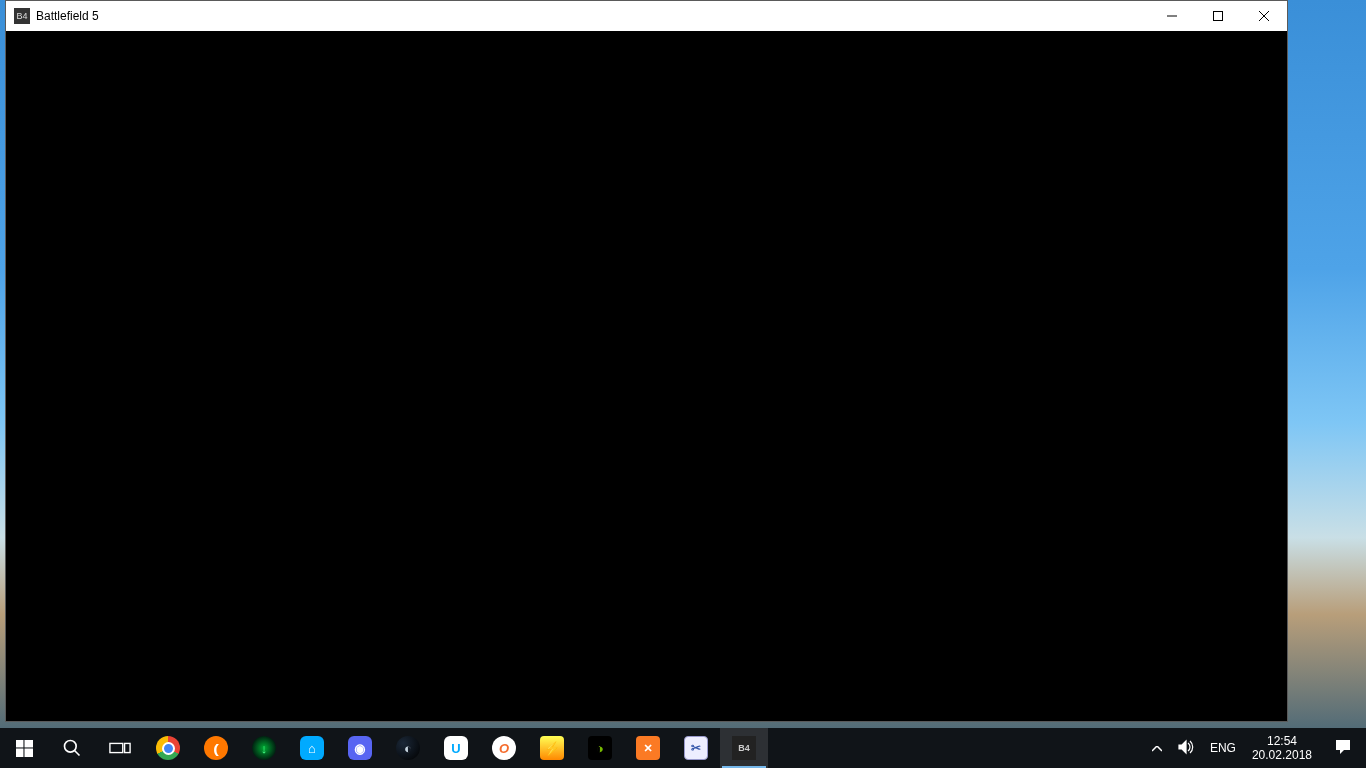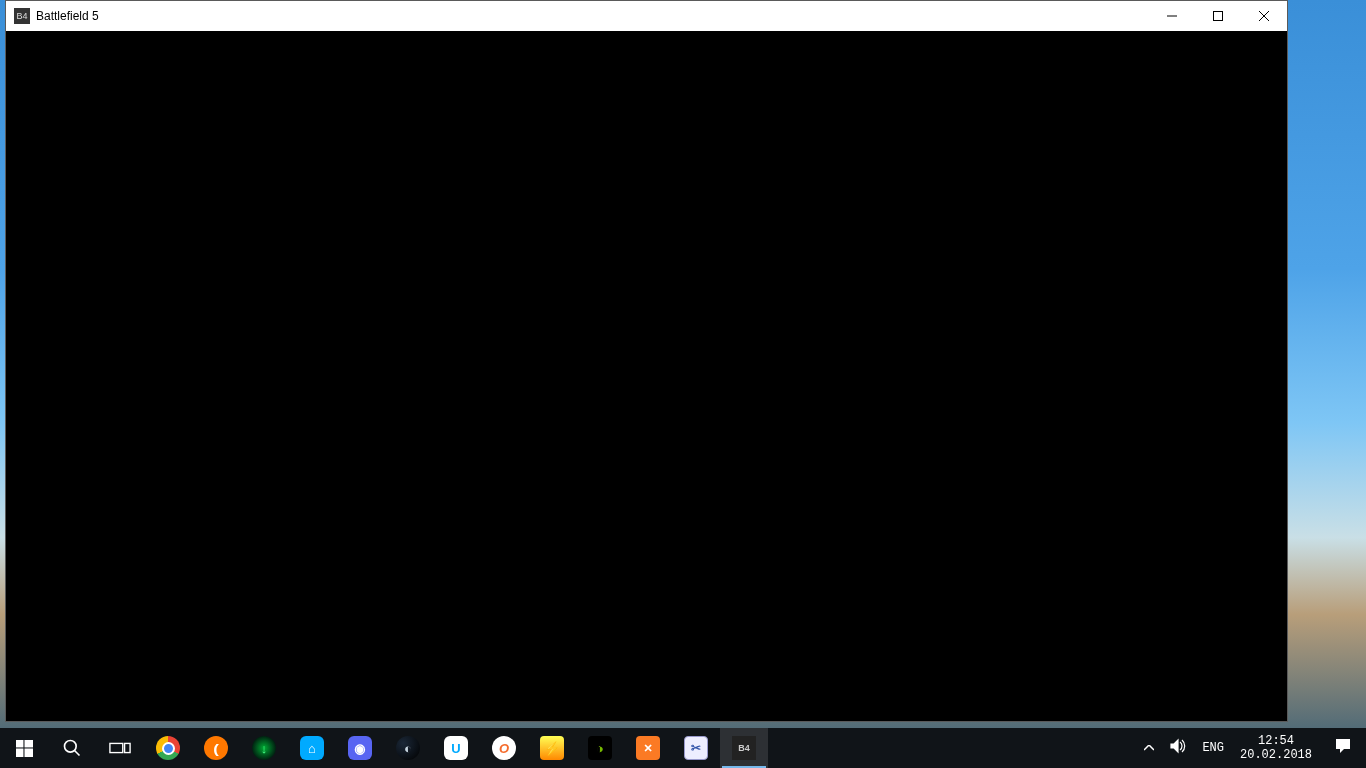--- a/index.html
+++ b/index.html
@@ -60,21 +60,20 @@
 .taskbar-item.active::after {
   content: ""; position: absolute; bottom: 0; left: 2px; right: 2px; height: 2px;
   background: #76b9ed;
 }
 .taskbar-item.active { background: rgba(255,255,255,0.12); }
 .tb-icon { width: 24px; height: 24px; display: flex; align-items: center; justify-content: center; }
 
 .taskbar-right {
   margin-left: auto; display: flex; height: 100%;
   font-size: 12px;
-  font-family: Liberation Mono, monospace;
 }
 .tray-item {
   height: 100%; display: flex; align-items: center; justify-content: center;
   padding: 0 8px; cursor: pointer;
 }
 .clock { flex-direction: column; padding: 0 8px; line-height: 1.2; font-size: 12px; text-align: center; }
 .notif { width: 46px; }
 
 
 .chip {

